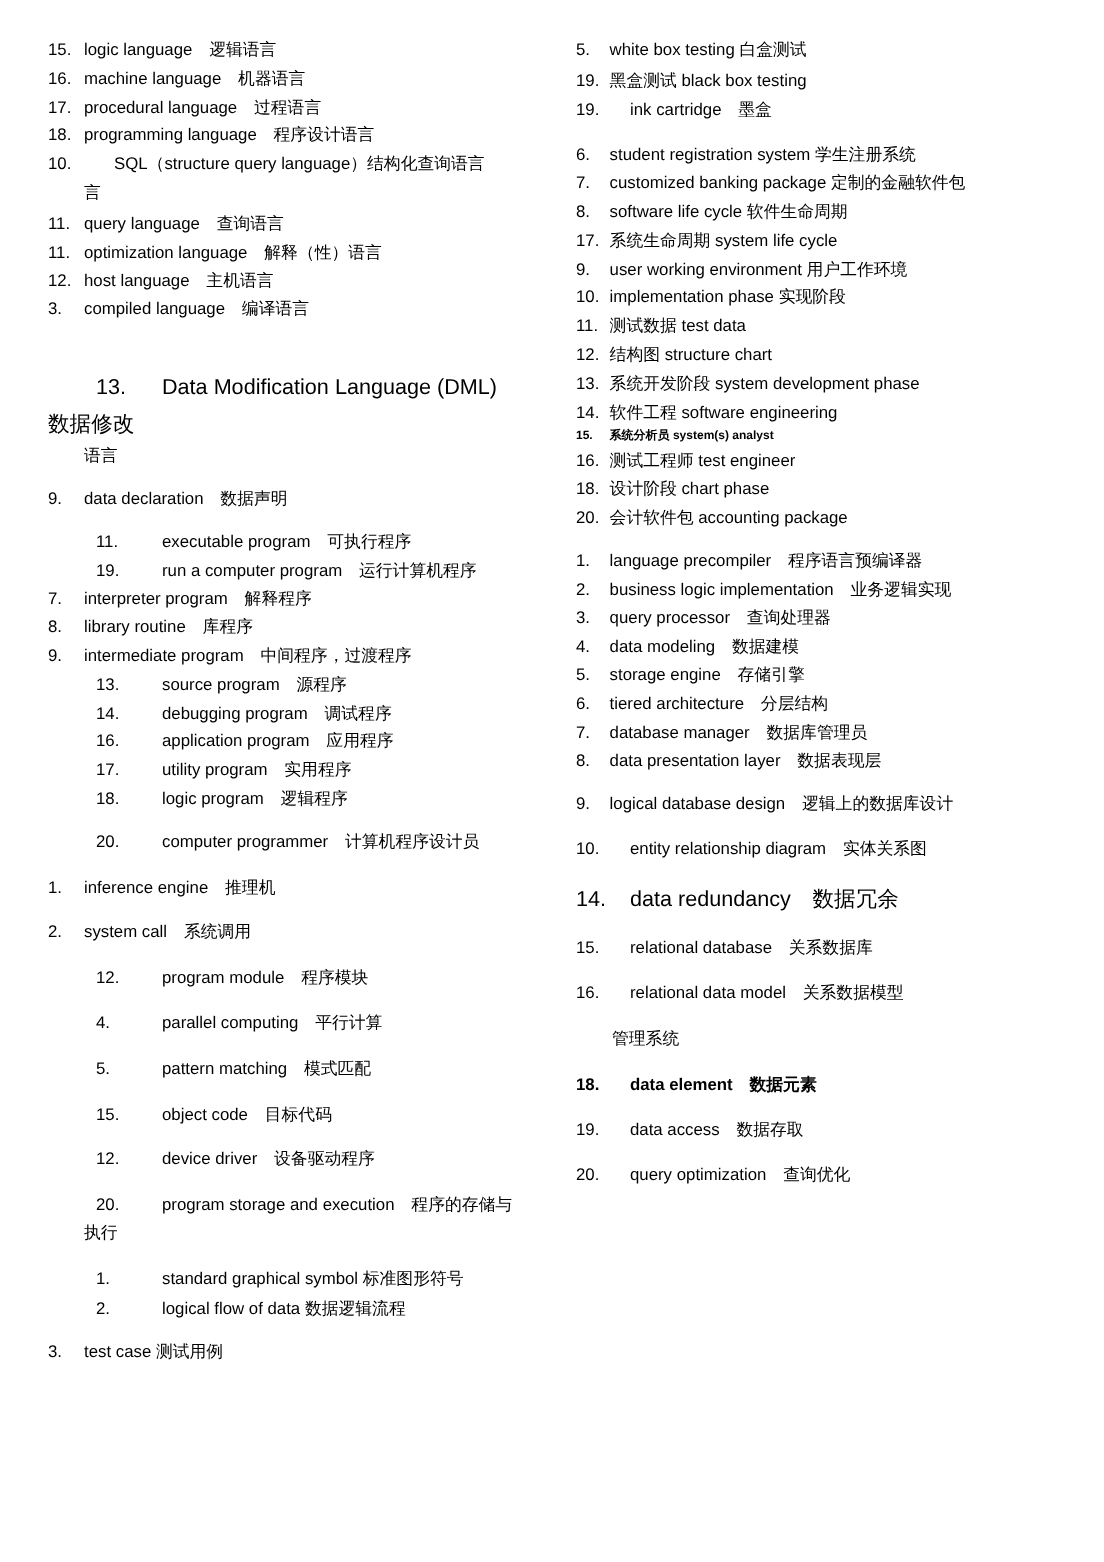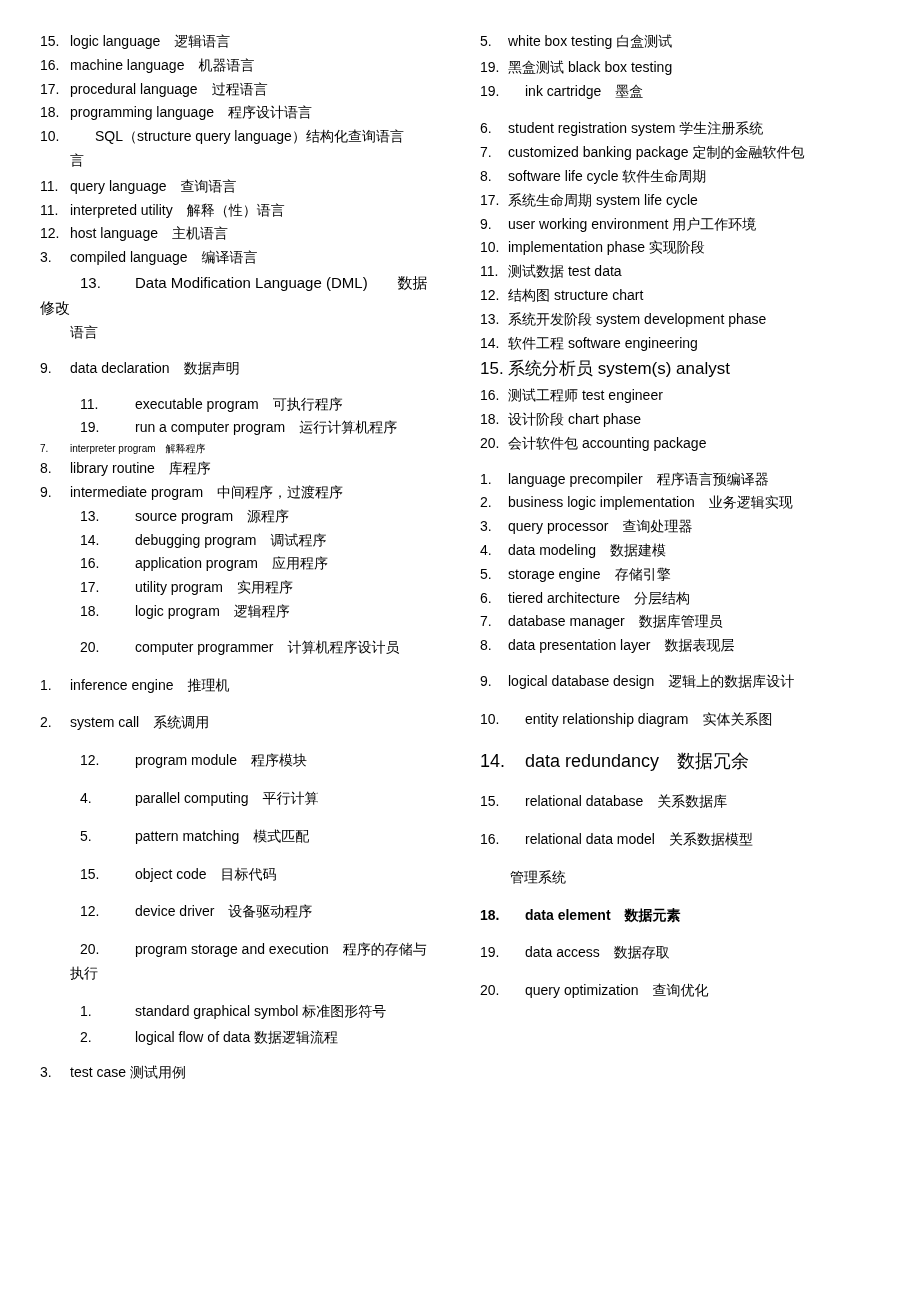--- a/index.html
+++ b/index.html
@@ -29,29 +29,29 @@
 
 <div class="two-col">
   <div class="col" id="left-col">
       <div style="line-height: 1.7; font-size: 14px;"><span style="display:inline-block;min-width:30px;">15.</span><span>logic language　逻辑语言</span></div>
       <div style="line-height: 1.7; font-size: 14px;"><span style="display:inline-block;min-width:30px;">16.</span><span>machine language　机器语言</span></div>
       <div style="line-height: 1.7; font-size: 14px;"><span style="display:inline-block;min-width:30px;">17.</span><span>procedural language　过程语言</span></div>
       <div style="line-height: 1.7; font-size: 14px;"><span style="display:inline-block;min-width:30px;">18.</span><span>programming language　程序设计语言</span></div>
       <div style="line-height: 1.7; font-size: 14px;"><span style="display:inline-block;min-width:55px;">10.</span><span>SQL（structure query language）结构化查询语言</span></div>
       <div style="line-height: 1.7; font-size: 14px; margin-bottom: 2px; padding-left: 30px;"><span>言</span></div>
       <div style="line-height: 1.7; font-size: 14px;"><span style="display:inline-block;min-width:30px;">11.</span><span>query language　查询语言</span></div>
-      <div style="line-height: 1.7; font-size: 14px;"><span style="display:inline-block;min-width:30px;">11.</span><span>interpreted utility　解释（性）语言</span></div>
+      <div style="line-height: 1.7; font-size: 14px;"><span style="display:inline-block;min-width:30px;">11.</span><span>optimization language　解释（性）语言</span></div>
       <div style="line-height: 1.7; font-size: 14px;"><span style="display:inline-block;min-width:30px;">12.</span><span>host language　主机语言</span></div>
       <div style="line-height: 1.7; font-size: 14px;"><span style="display:inline-block;min-width:30px;">3.</span><span>compiled language　编译语言</span></div>
-      <div style="line-height: 1.7; font-size: 15px;"><span style="display:inline-block;min-width:55px;margin-left:40px;">13.</span><span>Data Modification Language (DML)　　数据修改</span></div>
+      <div style="line-height: 1.7; font-size: 18px; margin-top: 37px;"><span style="display:inline-block;min-width:55px;margin-left:40px;">13.</span><span>Data Modification Language (DML)　　数据修改</span></div>
       <div style="line-height: 1.7; font-size: 14px; margin-bottom: 12px; padding-left: 30px;"><span>语言</span></div>
       <div style="line-height: 1.7; font-size: 14px; margin-top: 6px; margin-bottom: 12px;"><span style="display:inline-block;min-width:30px;">9.</span><span>data declaration　数据声明</span></div>
       <div style="line-height: 1.7; font-size: 14px;"><span style="display:inline-block;min-width:55px;margin-left:40px;">11.</span><span>executable program　可执行程序</span></div>
       <div style="line-height: 1.7; font-size: 14px;"><span style="display:inline-block;min-width:55px;margin-left:40px;">19.</span><span>run a computer program　运行计算机程序</span></div>
-      <div style="line-height: 1.7; font-size: 10px;"><span style="display:inline-block;min-width:30px;">7.</span><span>interpreter program　解释程序</span></div>
+      <div style="line-height: 1.7; font-size: 14px;"><span style="display:inline-block;min-width:30px;">7.</span><span>interpreter program　解释程序</span></div>
       <div style="line-height: 1.7; font-size: 14px;"><span style="display:inline-block;min-width:30px;">8.</span><span>library routine　库程序</span></div>
       <div style="line-height: 1.7; font-size: 14px;"><span style="display:inline-block;min-width:30px;">9.</span><span>intermediate program　中间程序，过渡程序</span></div>
       <div style="line-height: 1.7; font-size: 14px;"><span style="display:inline-block;min-width:55px;margin-left:40px;">13.</span><span>source program　源程序</span></div>
       <div style="line-height: 1.7; font-size: 14px;"><span style="display:inline-block;min-width:55px;margin-left:40px;">14.</span><span>debugging program　调试程序</span></div>
       <div style="line-height: 1.7; font-size: 14px;"><span style="display:inline-block;min-width:55px;margin-left:40px;">16.</span><span>application program　应用程序</span></div>
       <div style="line-height: 1.7; font-size: 14px;"><span style="display:inline-block;min-width:55px;margin-left:40px;">17.</span><span>utility program　实用程序</span></div>
       <div style="line-height: 1.7; font-size: 14px; margin-bottom: 12px;"><span style="display:inline-block;min-width:55px;margin-left:40px;">18.</span><span>logic program　逻辑程序</span></div>
       <div style="line-height: 1.7; font-size: 14px; margin-bottom: 14px;"><span style="display:inline-block;min-width:55px;margin-left:40px;">20.</span><span>computer programmer　计算机程序设计员</span></div>
       <div style="line-height: 1.7; font-size: 14px; margin-bottom: 14px;"><span style="display:inline-block;min-width:30px;">1.</span><span>inference engine　推理机</span></div>
       <div style="line-height: 1.7; font-size: 14px; margin-bottom: 14px;"><span style="display:inline-block;min-width:30px;">2.</span><span>system call　系统调用</span></div>
@@ -73,21 +73,21 @@
       <div style="line-height: 1.7; font-size: 14px;"><span style="display:inline-block;min-width:28px">6.</span><span>student registration system 学生注册系统</span></div>
       <div style="line-height: 1.7; font-size: 14px;"><span style="display:inline-block;min-width:28px">7.</span><span>customized banking package 定制的金融软件包</span></div>
       <div style="line-height: 1.7; font-size: 14px;"><span style="display:inline-block;min-width:28px">8.</span><span>software life cycle 软件生命周期</span></div>
       <div style="line-height: 1.7; font-size: 14px;"><span style="display:inline-block;min-width:28px">17.</span><span>系统生命周期 system life cycle</span></div>
       <div style="line-height: 1.7; font-size: 14px;"><span style="display:inline-block;min-width:28px">9.</span><span>user working environment 用户工作环境</span></div>
       <div style="line-height: 1.7; font-size: 14px;"><span style="display:inline-block;min-width:28px">10.</span><span>implementation phase 实现阶段</span></div>
       <div style="line-height: 1.7; font-size: 14px;"><span style="display:inline-block;min-width:28px">11.</span><span>测试数据 test data</span></div>
       <div style="line-height: 1.7; font-size: 14px;"><span style="display:inline-block;min-width:28px">12.</span><span>结构图 structure chart</span></div>
       <div style="line-height: 1.7; font-size: 14px;"><span style="display:inline-block;min-width:28px">13.</span><span>系统开发阶段 system development phase</span></div>
       <div style="line-height: 1.7; font-size: 14px;"><span style="display:inline-block;min-width:28px">14.</span><span>软件工程 software engineering</span></div>
-      <div style="line-height: 1.7; font-size: 17px;"><span style="display:inline-block;min-width:28px">15.</span><span>系统分析员 system(s) analyst</span></div>
+      <div style="line-height: 1.7; font-size: 10px; font-weight: bold;"><span style="display:inline-block;min-width:28px">15.</span><span>系统分析员 system(s) analyst</span></div>
       <div style="line-height: 1.7; font-size: 14px;"><span style="display:inline-block;min-width:28px">16.</span><span>测试工程师 test engineer</span></div>
       <div style="line-height: 1.7; font-size: 14px;"><span style="display:inline-block;min-width:28px">18.</span><span>设计阶段 chart phase</span></div>
       <div style="line-height: 1.7; font-size: 14px; margin-bottom: 12px;"><span style="display:inline-block;min-width:28px">20.</span><span>会计软件包 accounting package</span></div>
       <div style="line-height: 1.7; font-size: 14px;"><span style="display:inline-block;min-width:28px">1.</span><span>language precompiler　程序语言预编译器</span></div>
       <div style="line-height: 1.7; font-size: 14px;"><span style="display:inline-block;min-width:28px">2.</span><span>business logic implementation　业务逻辑实现</span></div>
       <div style="line-height: 1.7; font-size: 14px;"><span style="display:inline-block;min-width:28px">3.</span><span>query processor　查询处理器</span></div>
       <div style="line-height: 1.7; font-size: 14px;"><span style="display:inline-block;min-width:28px">4.</span><span>data modeling　数据建模</span></div>
       <div style="line-height: 1.7; font-size: 14px;"><span style="display:inline-block;min-width:28px">5.</span><span>storage engine　存储引擎</span></div>
       <div style="line-height: 1.7; font-size: 14px;"><span style="display:inline-block;min-width:28px">6.</span><span>tiered architecture　分层结构</span></div>
       <div style="line-height: 1.7; font-size: 14px;"><span style="display:inline-block;min-width:28px">7.</span><span>database manager　数据库管理员</span></div>

